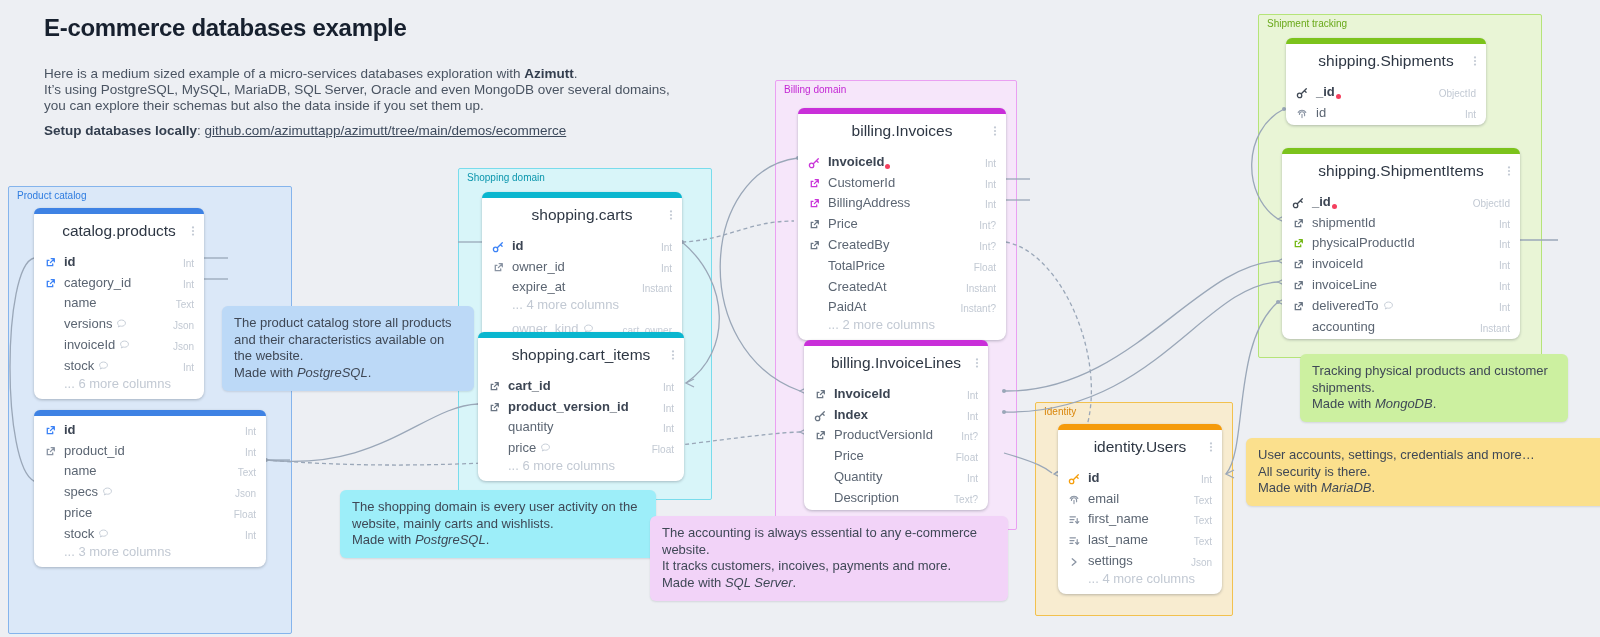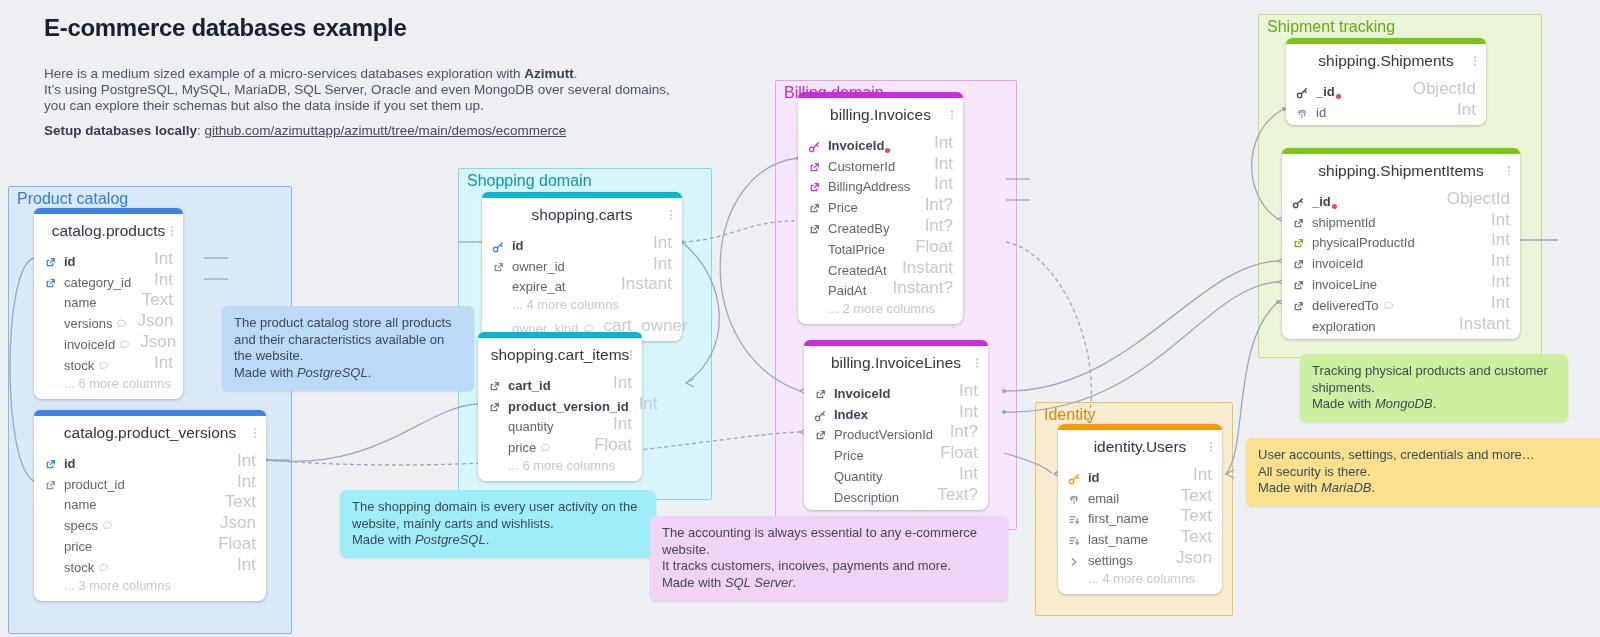--- a/index.html
+++ b/index.html
@@ -6,36 +6,36 @@
   body{width:1600px;height:637px;overflow:hidden;background:#edeff3;font-family:"Liberation Sans",sans-serif;}
   .canvas{position:relative;width:1600px;height:637px;}
   .hdr{position:absolute;left:44px;top:14px;z-index:5;}
   .hdr h1{margin:0;font-size:24px;font-weight:700;color:#17202e;letter-spacing:-.3px;}
   .intro{margin:24px 0 0;font-size:13.5px;line-height:16px;color:#4a5462;}
   .intro b{color:#333e4e;}
   .setup{margin:9px 0 0;font-size:13.5px;color:#4a5462;}
   .setup b{color:#333e4e;}
   .setup a{color:#3d4a5c;text-decoration:underline;cursor:pointer;}
   .domain{position:absolute;border:1px solid;border-radius:2px;z-index:1;}
-  .domain-label{position:absolute;top:3px;left:8px;font-size:16px;white-space:nowrap;}
+  .domain-label{position:absolute;top:3px;left:8px;font-size:10px;white-space:nowrap;}
   #wires{position:absolute;left:0;top:0;z-index:2;pointer-events:none;}
   .card{position:absolute;background:#fff;border-radius:8px;box-shadow:0 1px 3px rgba(25,35,50,.28);padding-bottom:5px;z-index:3;}
   .bar{height:6px;border-radius:8px 8px 0 0;}
   .card-title{height:34px;display:flex;align-items:center;justify-content:center;font-size:15.5px;color:#2e3744;position:relative;padding:0 16px;white-space:nowrap;}
   .menu{position:absolute;right:5px;top:11px;width:12px;height:12px;color:#c3cad4;cursor:pointer;}
   .menu svg{width:12px;height:12px;display:block;}
   .row{height:20.8px;display:flex;align-items:flex-end;padding:0 10px;font-size:13px;color:#5b6572;white-space:nowrap;}
   .row .ic{width:15px;height:12px;margin-right:5px;display:flex;align-items:center;flex:none;}
   .row .ic svg{width:12px;height:12px;display:block;}
   .row .nm{display:flex;align-items:center;gap:4px;}
   .row .nm .cmt{color:#c3cad4;display:flex;}
   .row .nm .cmt svg{width:11px;height:11px;display:block;}
   .row .reddot{width:5px;height:5px;border-radius:50%;background:#f43f5e;margin:-8px 0 0 1px;flex:none;}
   .row .sp{flex:1;min-width:10px;}
-  .row .ty{font-size:17px;color:#c2c9d3;}
+  .row .ty{font-size:10px;color:#c2c9d3;}
   .row.bold .nm{font-weight:700;color:#3c4553;}
   .row.faded .nm,.row.faded .ty{color:#c6ccd6;}
   .row.faded .nm{font-weight:400;}
   .more{height:20.8px;display:flex;align-items:center;padding:0 10px 0 30px;font-size:13px;color:#c2c9d3;white-space:nowrap;}
   .note{position:absolute;border-radius:6px;padding:9px 12px;font-size:13px;color:#3f4856;line-height:1.28;z-index:4;box-shadow:0 1px 2px rgba(25,35,50,.12);}
   .note i{font-style:italic;}
 </style>
 </head>
 <body>
 
@@ -95,21 +95,21 @@
       <path d="M 1234 470 L 1226 474 L 1234 478" fill="none" stroke="#9aa7b8" stroke-width="1.3"></path>
       <circle cx="682" cy="242" r="2" fill="#9aa7b8"></circle>
       <circle cx="266" cy="460" r="2" fill="#9aa7b8"></circle>
       <circle cx="1004" cy="391" r="2" fill="#9aa7b8"></circle>
       <circle cx="1004" cy="412" r="2" fill="#9aa7b8"></circle>
       <circle cx="798" cy="158" r="2" fill="#9aa7b8"></circle>
       <circle cx="1284" cy="109" r="2" fill="#9aa7b8"></circle>
       <circle cx="1278" cy="302" r="2" fill="#9aa7b8"></circle>
     </svg>
   <div id="tables">
-      <div class="card" style="left: 34px; top: 208px; width: 149px;">
+      <div class="card" style="left: 34px; top: 208px; width: 170px;">
         <div class="bar" style="background: rgb(62, 130, 228);"></div>
         <div class="card-title">
           <span>catalog.products</span>
           <span class="menu">
             <svg viewBox="0 0 12 12">
               <circle cx="6" cy="2.4" r="1.1" fill="currentColor"></circle>
               <circle cx="6" cy="6" r="1.1" fill="currentColor"></circle>
               <circle cx="6" cy="9.6" r="1.1" fill="currentColor"></circle>
             </svg>
           </span>
@@ -184,30 +184,20 @@
               </svg>
             </span>
           </span>
           <span class="sp"></span>
           <span class="ty">Int</span>
         </div>
         <div class="more">... 6 more columns</div>
       </div>
       <div class="card" style="left: 34px; top: 410px; width: 232px;">
         <div class="bar" style="background: rgb(62, 130, 228);"></div>
-        <div class="card-title">
-          <span>catalog.product_versions</span>
-          <span class="menu">
-            <svg viewBox="0 0 12 12">
-              <circle cx="6" cy="2.4" r="1.1" fill="currentColor"></circle>
-              <circle cx="6" cy="6" r="1.1" fill="currentColor"></circle>
-              <circle cx="6" cy="9.6" r="1.1" fill="currentColor"></circle>
-            </svg>
-          </span>
-        </div>
         <div class="row bold">
           <span class="ic" style="color: rgb(59, 130, 246);">
             <svg viewBox="0 0 12 12">
               <path d="M5 3.3H3.3v5.4h5.4V7" fill="none" stroke="currentColor" stroke-width="1.3" stroke-linecap="round"></path>
               <path d="M6.4 5.6L10.3 1.7M7.2 1.7h3.1v3.1" fill="none" stroke="currentColor" stroke-width="1.3" stroke-linecap="round" stroke-linejoin="round"></path>
             </svg>
           </span>
           <span class="nm">
             <span>id</span>
           </span>
@@ -325,21 +315,21 @@
             <span class="cmt">
               <svg viewBox="0 0 12 12">
                 <path d="M6 2.2c2.5 0 4.3 1.5 4.3 3.4S8.5 9 6 9c-.5 0-1-.1-1.4-.2L2.5 9.8l.6-1.7C2.4 7.4 1.7 6.6 1.7 5.6 1.7 3.7 3.5 2.2 6 2.2z" fill="none" stroke="currentColor" stroke-width="1"></path>
               </svg>
             </span>
           </span>
           <span class="sp"></span>
           <span class="ty">cart_owner</span>
         </div>
       </div>
-      <div class="card" style="left: 478px; top: 332px; width: 164px;">
+      <div class="card" style="left: 478px; top: 332px; width: 206px;">
         <div class="bar" style="background: rgb(10, 182, 207);"></div>
         <div class="card-title">
           <span>shopping.cart_items</span>
           <span class="menu">
             <svg viewBox="0 0 12 12">
               <circle cx="6" cy="2.4" r="1.1" fill="currentColor"></circle>
               <circle cx="6" cy="6" r="1.1" fill="currentColor"></circle>
               <circle cx="6" cy="9.6" r="1.1" fill="currentColor"></circle>
             </svg>
           </span>
@@ -386,21 +376,21 @@
               <svg viewBox="0 0 12 12">
                 <path d="M6 2.2c2.5 0 4.3 1.5 4.3 3.4S8.5 9 6 9c-.5 0-1-.1-1.4-.2L2.5 9.8l.6-1.7C2.4 7.4 1.7 6.6 1.7 5.6 1.7 3.7 3.5 2.2 6 2.2z" fill="none" stroke="currentColor" stroke-width="1"></path>
               </svg>
             </span>
           </span>
           <span class="sp"></span>
           <span class="ty">Float</span>
         </div>
         <div class="more">... 6 more columns</div>
       </div>
-      <div class="card" style="left: 798px; top: 92px; width: 165px;">
+      <div class="card" style="left: 798px; top: 108px; width: 208px;">
         <div class="bar" style="background: rgb(201, 47, 217);"></div>
         <div class="card-title">
           <span>billing.Invoices</span>
           <span class="menu">
             <svg viewBox="0 0 12 12">
               <circle cx="6" cy="2.4" r="1.1" fill="currentColor"></circle>
               <circle cx="6" cy="6" r="1.1" fill="currentColor"></circle>
               <circle cx="6" cy="9.6" r="1.1" fill="currentColor"></circle>
             </svg>
           </span>
@@ -785,21 +775,21 @@
                 <path d="M6 2.2c2.5 0 4.3 1.5 4.3 3.4S8.5 9 6 9c-.5 0-1-.1-1.4-.2L2.5 9.8l.6-1.7C2.4 7.4 1.7 6.6 1.7 5.6 1.7 3.7 3.5 2.2 6 2.2z" fill="none" stroke="currentColor" stroke-width="1"></path>
               </svg>
             </span>
           </span>
           <span class="sp"></span>
           <span class="ty">Int</span>
         </div>
         <div class="row">
           <span class="ic"></span>
           <span class="nm">
-            <span>exploration</span>
+            <span>accounting</span>
           </span>
           <span class="sp"></span>
           <span class="ty">Instant</span>
         </div>
       </div>
     </div>
   <div id="notes">
       <div class="note" style="left: 222px; top: 306px; width: 228px; background: rgb(188, 217, 247);">
         <div>The product catalog store all products and their characteristics available on the website.</div>
         <div><span>Made with </span><i>PostgreSQL</i><span>.</span></div>

